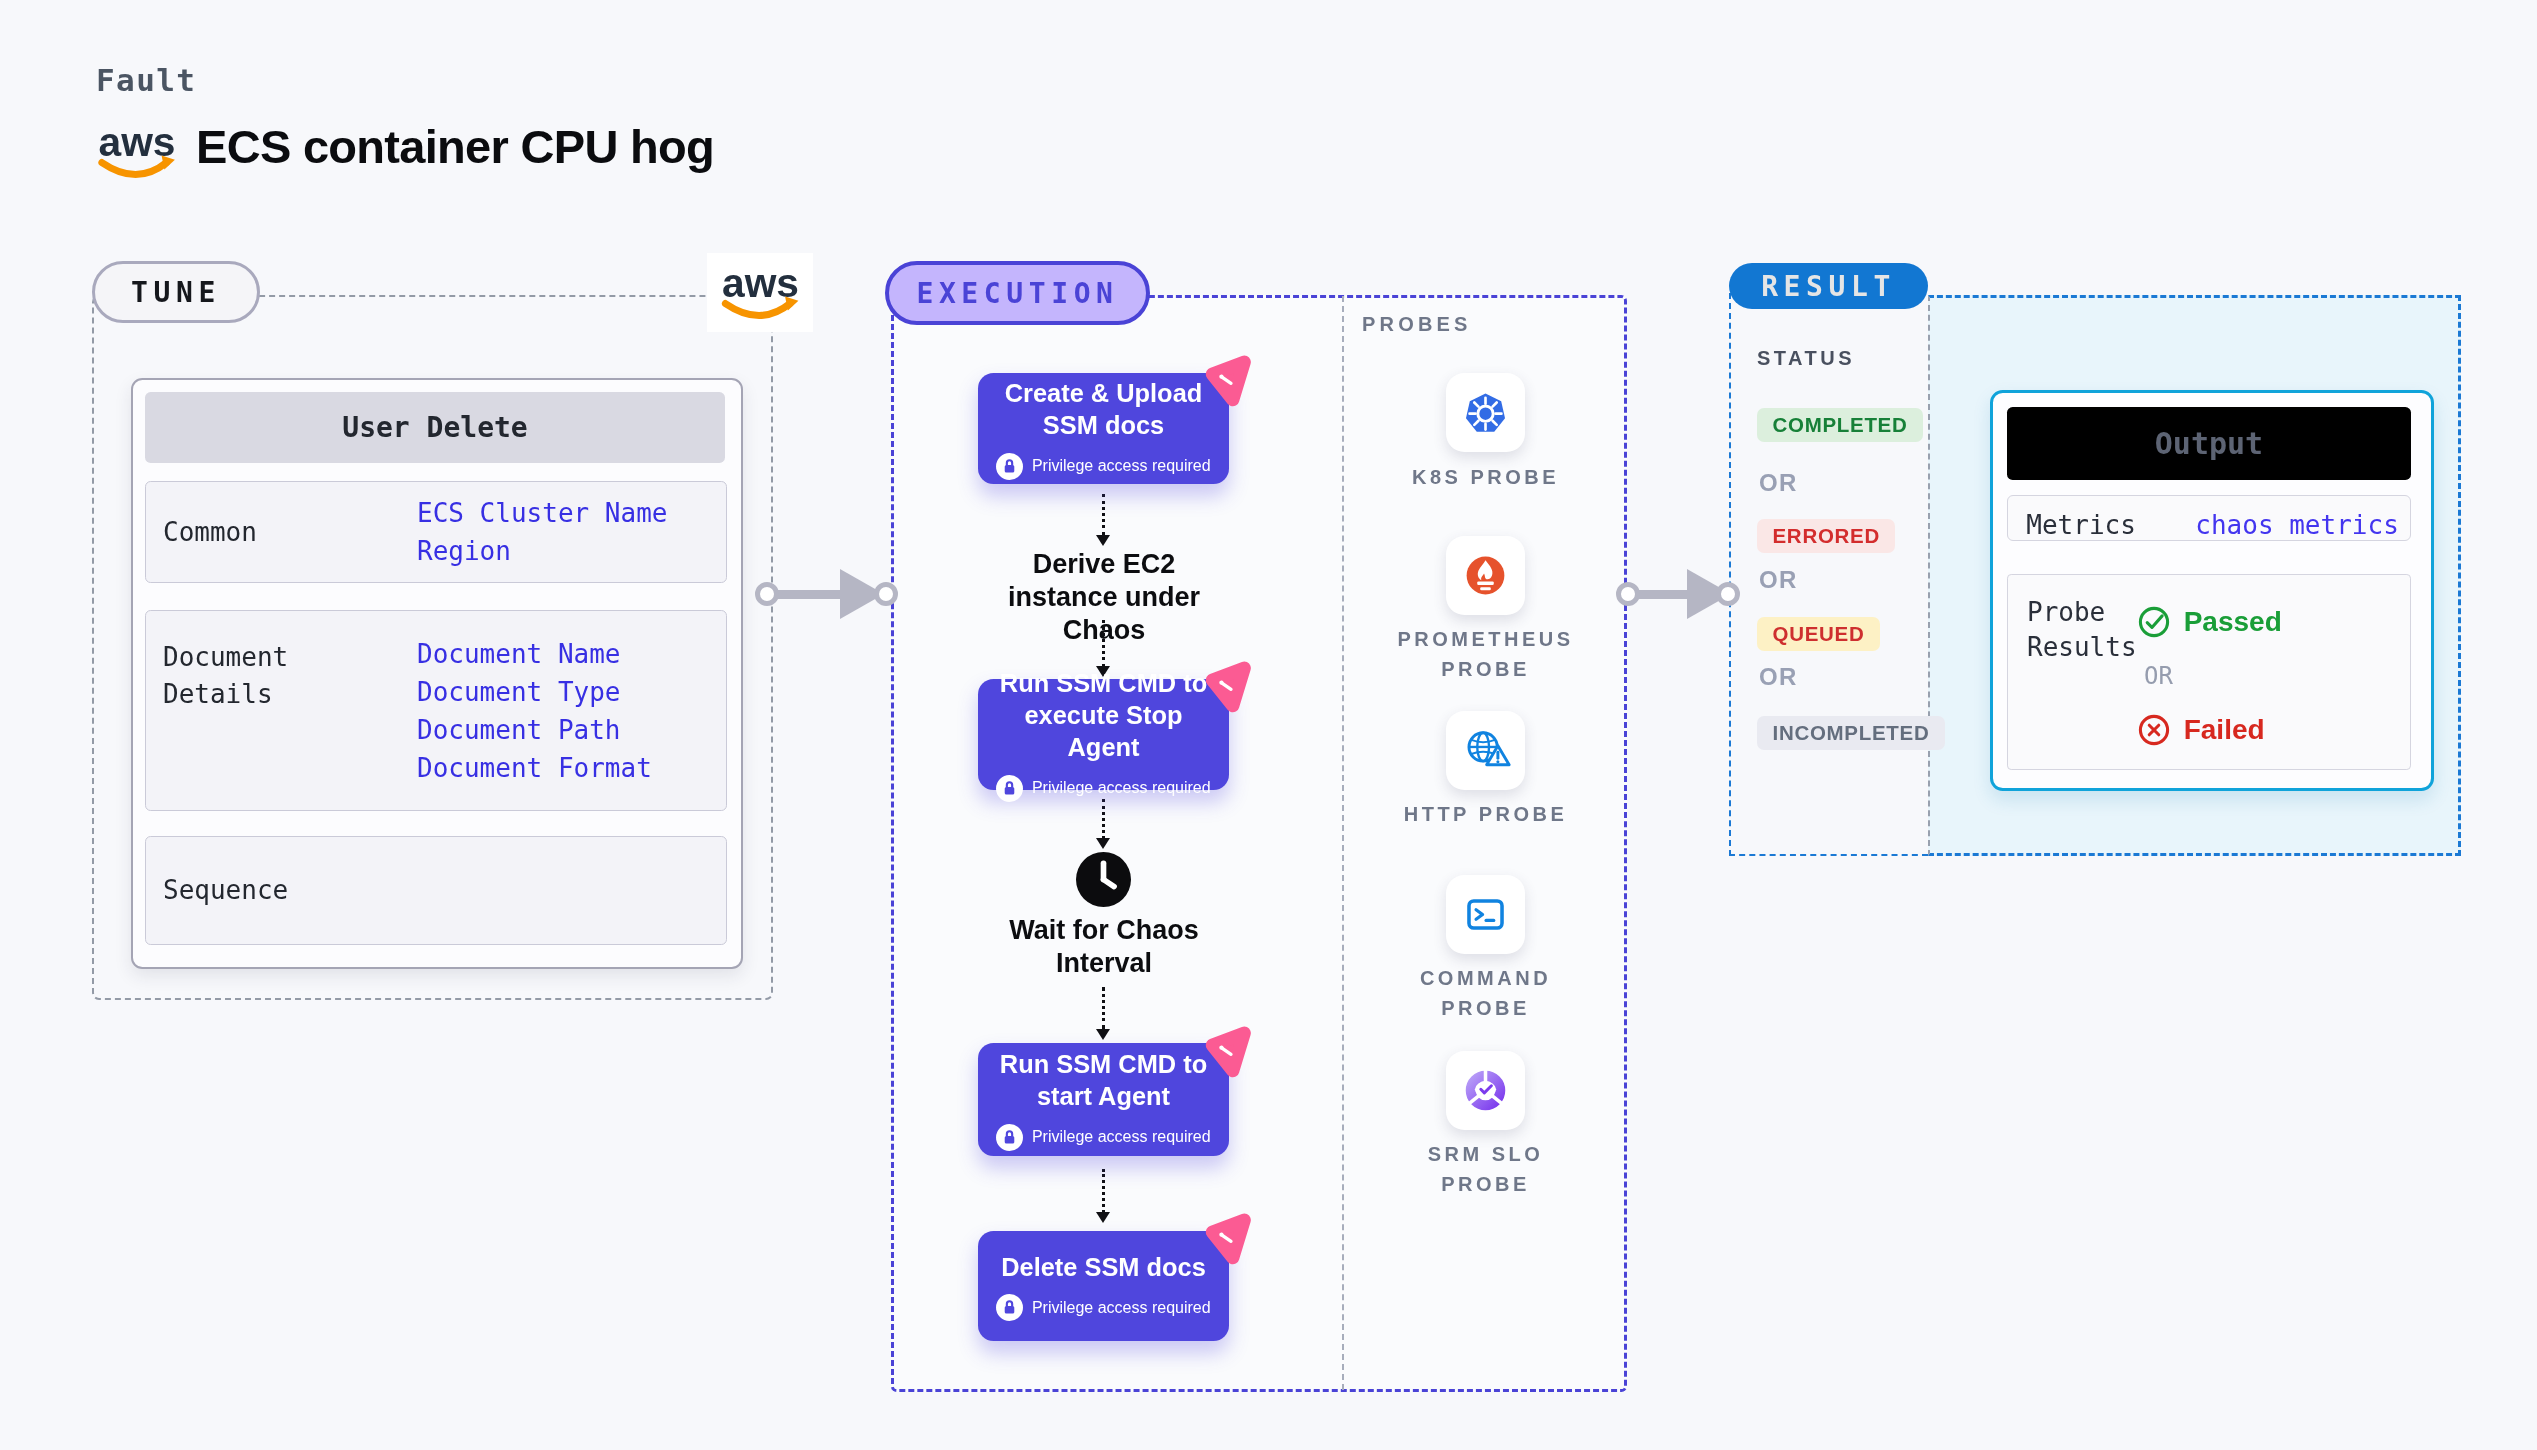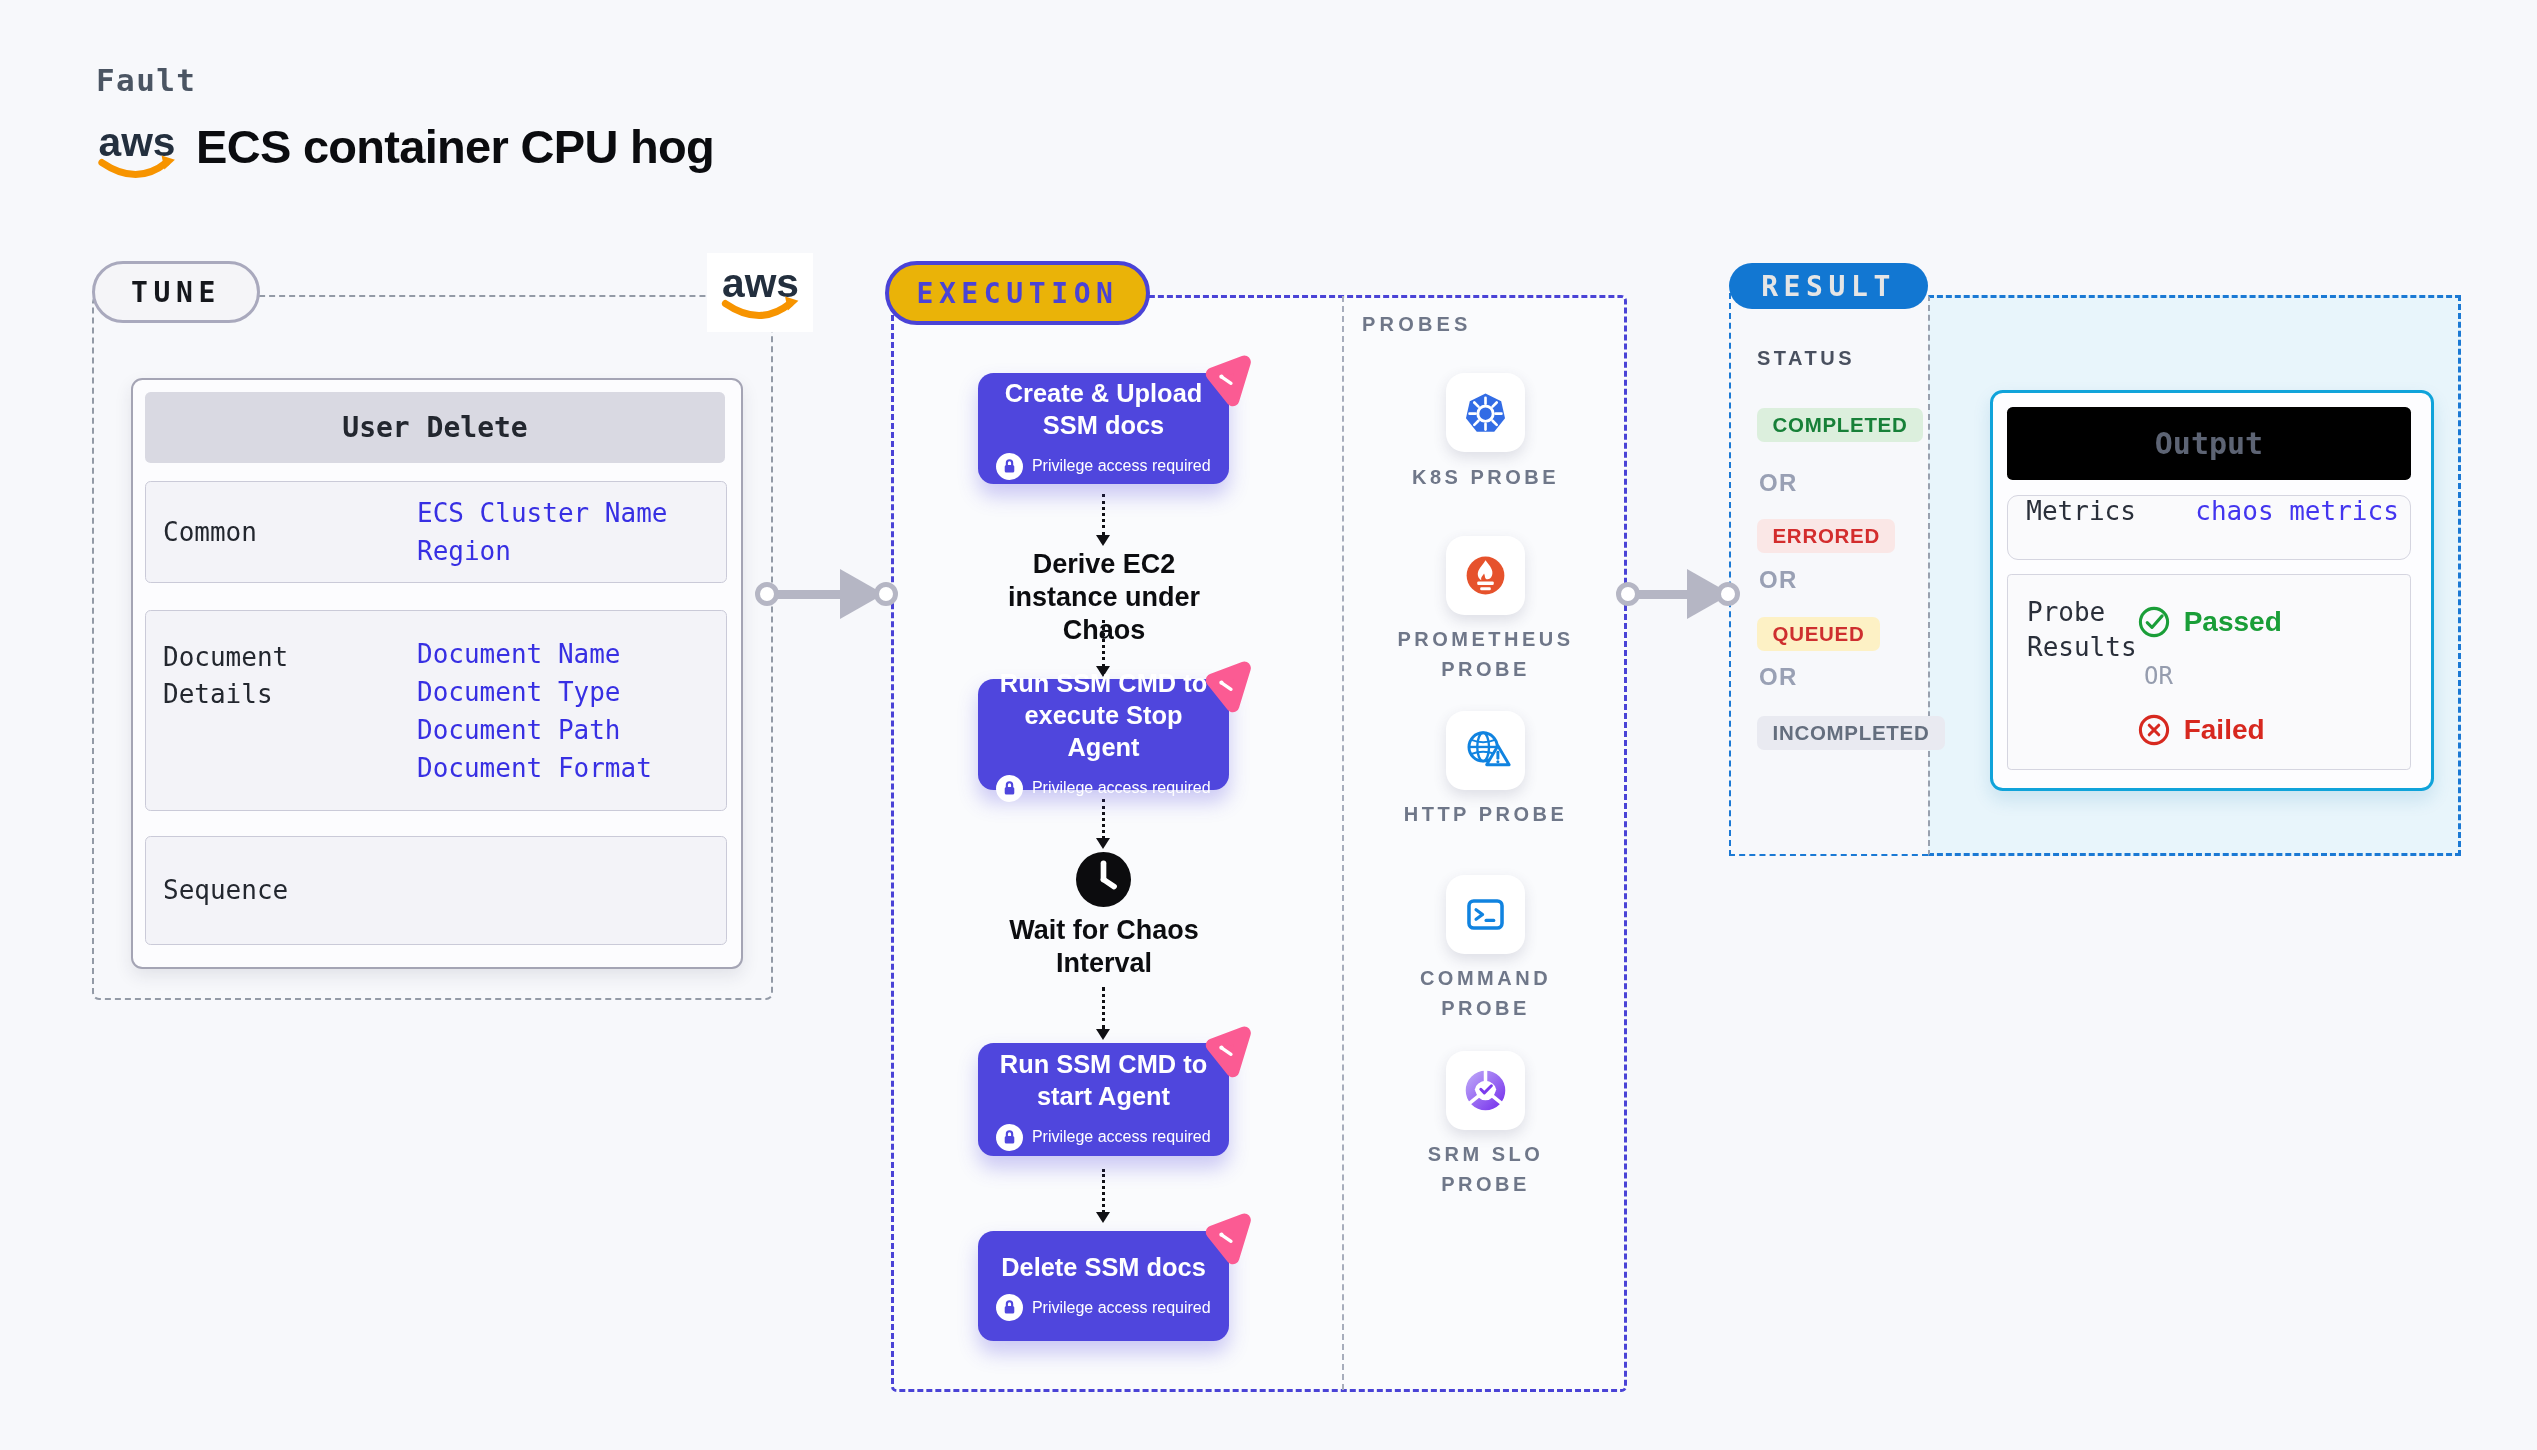--- a/index.html
+++ b/index.html
@@ -15,21 +15,21 @@
   .page-title{left:196px;top:119px;font-size:47px;font-weight:bold;color:#0b0c0f;letter-spacing:-0.7px;}
   .aws-logo-header{left:92px;top:119px;width:90px;height:66px;}
   .aws-logo-tune{left:707px;top:253px;width:106px;height:79px;background:#ffffff;z-index:6;
     display:flex;align-items:center;justify-content:center;}
 
   
   .pill{display:flex;align-items:center;justify-content:center;border-radius:42px;
     font-weight:bold;letter-spacing:5.6px;z-index:5;}
   .pill-tune{left:92px;top:261px;width:162px;height:56px;background:#f5f5f8;
     border:3.5px solid #a9a9bd;color:#15171c;font-size:28px;}
-  .pill-exec{left:885px;top:261px;width:257px;height:56px;background:#eab308;
+  .pill-exec{left:885px;top:261px;width:257px;height:56px;background:#c4b5fd;
     border:4.2px solid #4a43d6;color:#4a43d6;font-size:28px;}
   .pill-result{left:1729px;top:263px;width:199px;height:46px;background:#1277d2;
     color:#e5e5e5;font-size:28px;}
 
   
   .tune-box{left:92px;top:295px;width:677px;height:701px;border:2.8px dashed #939aa6;border-radius:7px;}
   .user-card{left:131px;top:378px;width:608px;height:587px;background:#fcfcfe;
     border:2.8px solid #a4a4b4;border-radius:11.3px;box-shadow:0 7px 17px rgba(40,40,70,.10);}
   .user-card-header{left:145px;top:392px;width:580px;height:71px;background:#d9d9e2;border-radius:5.6px;
     display:flex;align-items:center;justify-content:center;font-size:28px;font-weight:bold;color:#23272f;}
@@ -88,22 +88,22 @@
   .badge-incompleted{background:#e9eaf1;color:#646e7e;top:716px;}
   .or-status{left:1759px;font-size:24px;font-weight:bold;color:#99a0b4;letter-spacing:1.4px;}
 
   .cyan-box{left:1928px;top:295px;width:533px;height:561px;background:#e8f5fb;box-sizing:border-box;
     border-top:3.5px dashed #1b79d4;border-right:3.5px dashed #1b79d4;border-bottom:3.5px dashed #1b79d4;
     border-left:2.1px dashed #98a0ae;}
   .output-card{left:1990px;top:390px;width:438px;height:395px;background:#fdfdff;
     border:3.5px solid #10a3da;border-radius:12.7px;box-shadow:0 8.5px 18.3px rgba(16,120,180,.14);}
   .output-header{left:2007px;top:407px;width:404px;height:73px;background:#000000;border-radius:5.6px;
     display:flex;align-items:center;justify-content:center;font-size:30px;font-weight:bold;color:#5d6474;}
-  .metrics-row{left:2007px;top:495px;width:404px;height:65px;background:#fafafc;border:1.4px solid #d5d5e0;
-    border-radius:11px;display:flex;align-items:flex-start;box-sizing:border-box;}
+  .metrics-row{left:2007px;top:495px;width:404px;height:46px;background:#fafafc;border:1.4px solid #d5d5e0;
+    border-radius:6px;display:flex;align-items:flex-end;box-sizing:border-box;}
   .metrics-label{font-size:26px;color:#2a2f3a;padding-left:18.3px;width:169px;}
   .metrics-value{font-size:26px;color:#4335ef;}
   .proberes-row{left:2007px;top:574px;width:404px;height:196px;background:#fafafc;border:1.4px solid #d5d5e0;
     border-radius:4.2px;box-sizing:border-box;}
   .proberes-label{left:2027px;top:595px;font-size:26px;color:#2a2f3a;line-height:35px;width:134px;}
   .pf-line{display:flex;align-items:center;gap:12.7px;left:2137px;}
   .pf-text-pass{font-size:28px;font-weight:bold;color:#1a9e38;}
   .pf-text-fail{font-size:28px;font-weight:bold;color:#d7281f;}
   .or-output{left:2144px;font-size:24px;color:#959cae;}
 </style>

